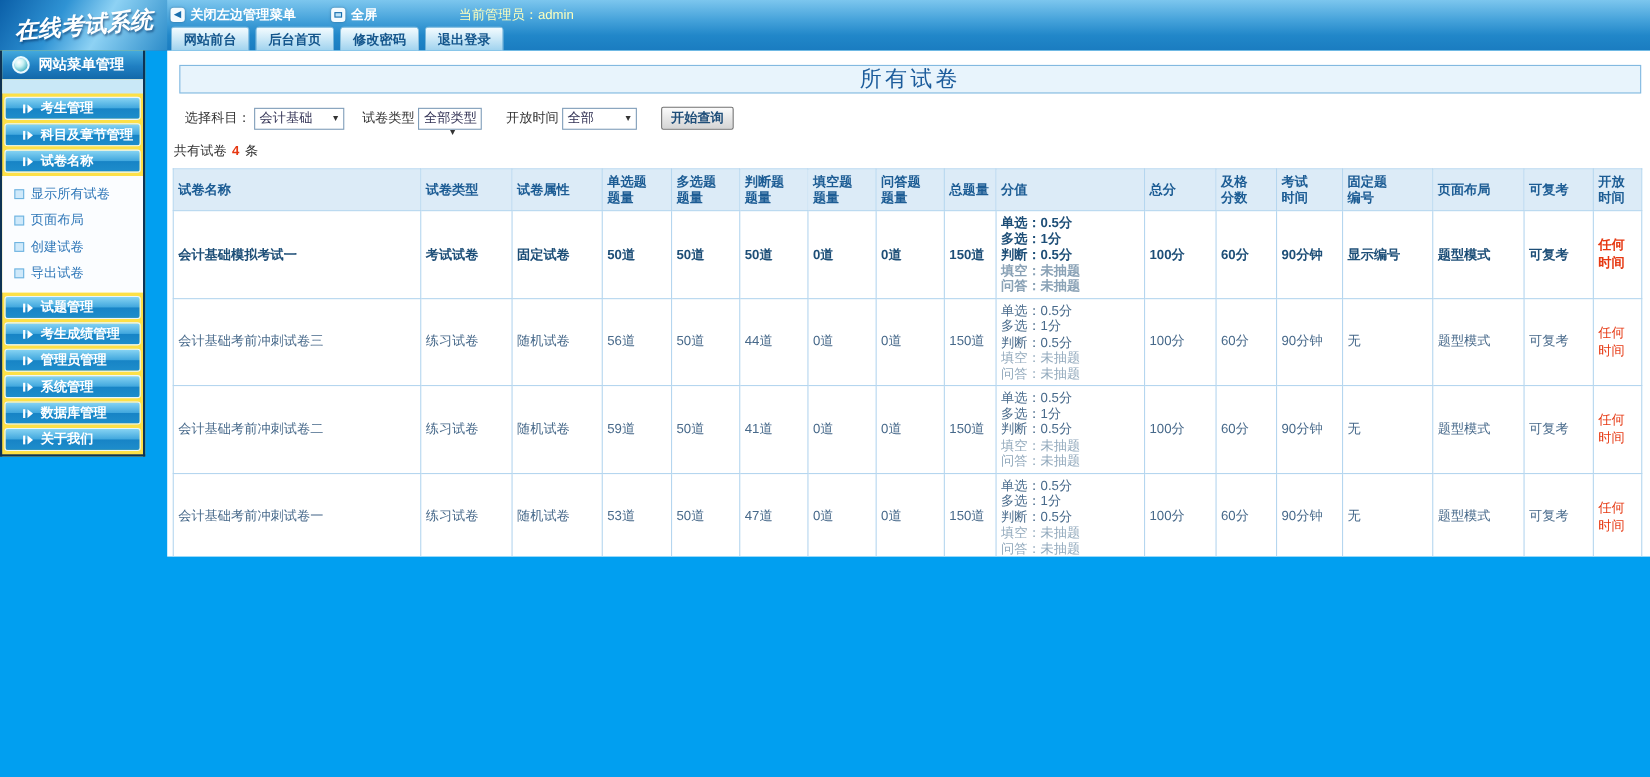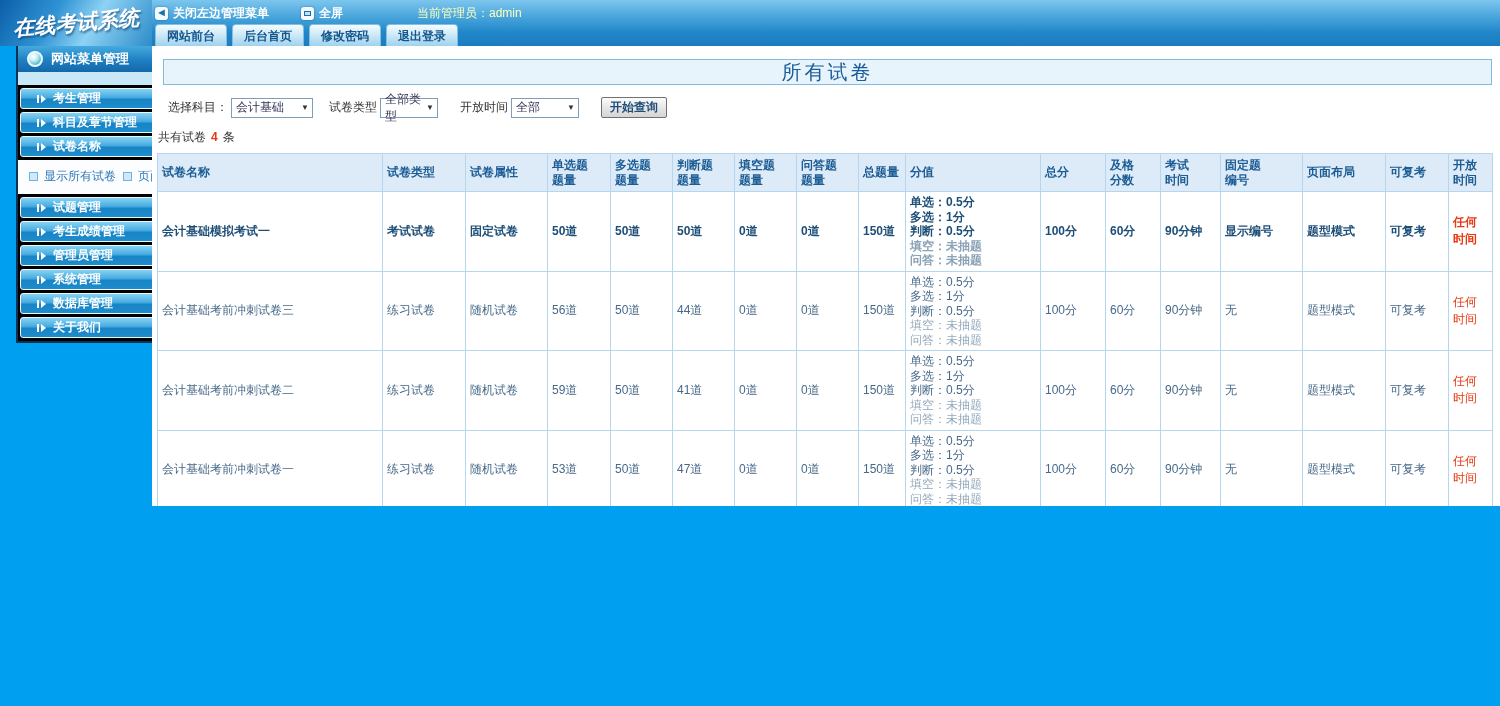--- a/index.html
+++ b/index.html
@@ -45,22 +45,22 @@
   }
   .tab {
     height: 22px; padding: 0 11px; line-height: 22px;
     background: linear-gradient(180deg, #f4fcff 0%, #cfeaf8 45%, #9fd2ee 100%);
     border: 1px solid #85bede; border-bottom: none; border-radius: 4px 4px 0 0;
     color: #14568c; font-size: 12px; font-weight: bold; cursor: pointer; white-space: nowrap;
   }
 
   
   .sidebar {
-    position: absolute; left: 16px; top: 46px; width: 144px;
-    background: #000000; border: 2px solid #0d3354; border-top: none;
+    position: absolute; left: 0; top: 46px; width: 132px;
+    background: #fde047; border: 2px solid #0d3354; border-top: none;
   }
   .sidebar-header {
     height: 26px; display: flex; align-items: center; gap: 8px; padding-left: 9px;
     background: linear-gradient(180deg, #44aade 0%, #1f7fc2 55%, #1268a9 100%);
     color: #fff; font-size: 13px; font-weight: bold;
   }
   .orb {
     width: 16px; height: 16px; border-radius: 50%;
     background: radial-gradient(circle at 35% 30%, #ffffff 0%, #c8f2f4 35%, #52b7c8 75%, #2a93ad 100%);
     border: 2px solid #eafaff;
@@ -68,21 +68,21 @@
   .sidebar-gap { height: 13px; background: #c9e8f7; }
   .side-group {
     height: 21px; margin: 3px 2px; display: flex; align-items: center; gap: 7px;
     padding-left: 16px; border: 1px solid #e9f7ff; border-radius: 3px;
     background: linear-gradient(180deg, #86d3f3 0%, #42a8de 48%, #1784c6 52%, #1e8dcb 100%);
     color: #fff; font-size: 12px; font-weight: bold; cursor: pointer; white-space: nowrap;
   }
   .grp-icon { display: inline-flex; align-items: center; gap: 2px; }
   .grp-icon .bar { width: 2px; height: 8px; background: #fff; }
   .grp-icon .tri { width: 0; height: 0; border-left: 5px solid #fff; border-top: 4px solid transparent; border-bottom: 4px solid transparent; }
-  .submenu { background: #fbfdff; padding: 8px 0 9px 11px; display: flex; flex-direction: row; gap: 7px; }
+  .submenu { background: #fbfdff; padding: 8px 0 9px 11px; display: flex; flex-direction: column; gap: 7px; }
   .submenu-item { display: flex; align-items: center; gap: 6px; color: #2f77b8; font-size: 12px; cursor: pointer; white-space: nowrap; }
   .sub-icon { width: 9px; height: 9px; background: #cfe9fa; border: 1px solid #6fb4e0; }
 
   
   .main {
     position: absolute; left: 152px; top: 46px; width: 1348px; height: 460px;
     background: #ffffff; overflow: hidden;
   }
   .page-title-bar {
     margin: 13px 8px 0 11px; height: 26px;
@@ -93,21 +93,21 @@
     margin: 12px 0 0 16px; display: flex; align-items: center; font-size: 12px; color: #333;
   }
   .filter-label { margin-right: 3px; white-space: nowrap; }
   .fake-select {
     display: inline-flex; align-items: center; justify-content: space-between;
     height: 20px; border: 1px solid #7f9db9; background: #fff; padding: 0 3px 0 4px;
     color: #335; cursor: pointer;
   }
   .fake-select .caret { font-size: 8px; color: #333; margin-left: 4px; }
   .sel-subject { width: 82px; margin-right: 16px; }
-  .sel-type { width: 58px; margin-right: 22px; }
+  .sel-type { width: 58px; margin-right: 22px; flex-direction: column; }
   .sel-time { width: 68px; margin-right: 22px; }
   .query-btn {
     height: 21px; padding: 0 8px; font-size: 12px; font-weight: bold; color: #1f4e79;
     background: linear-gradient(180deg, #fbfbfb 0%, #e3e3e3 60%, #d5d5d5 100%);
     border: 1px solid #707070; border-radius: 2px; cursor: pointer;
   }
   .count-row { margin: 11px 0 7px 6px; font-size: 12px; color: #333; }
   .count-num { color: #e63812; font-weight: bold; padding: 0 5px; }
 
   

